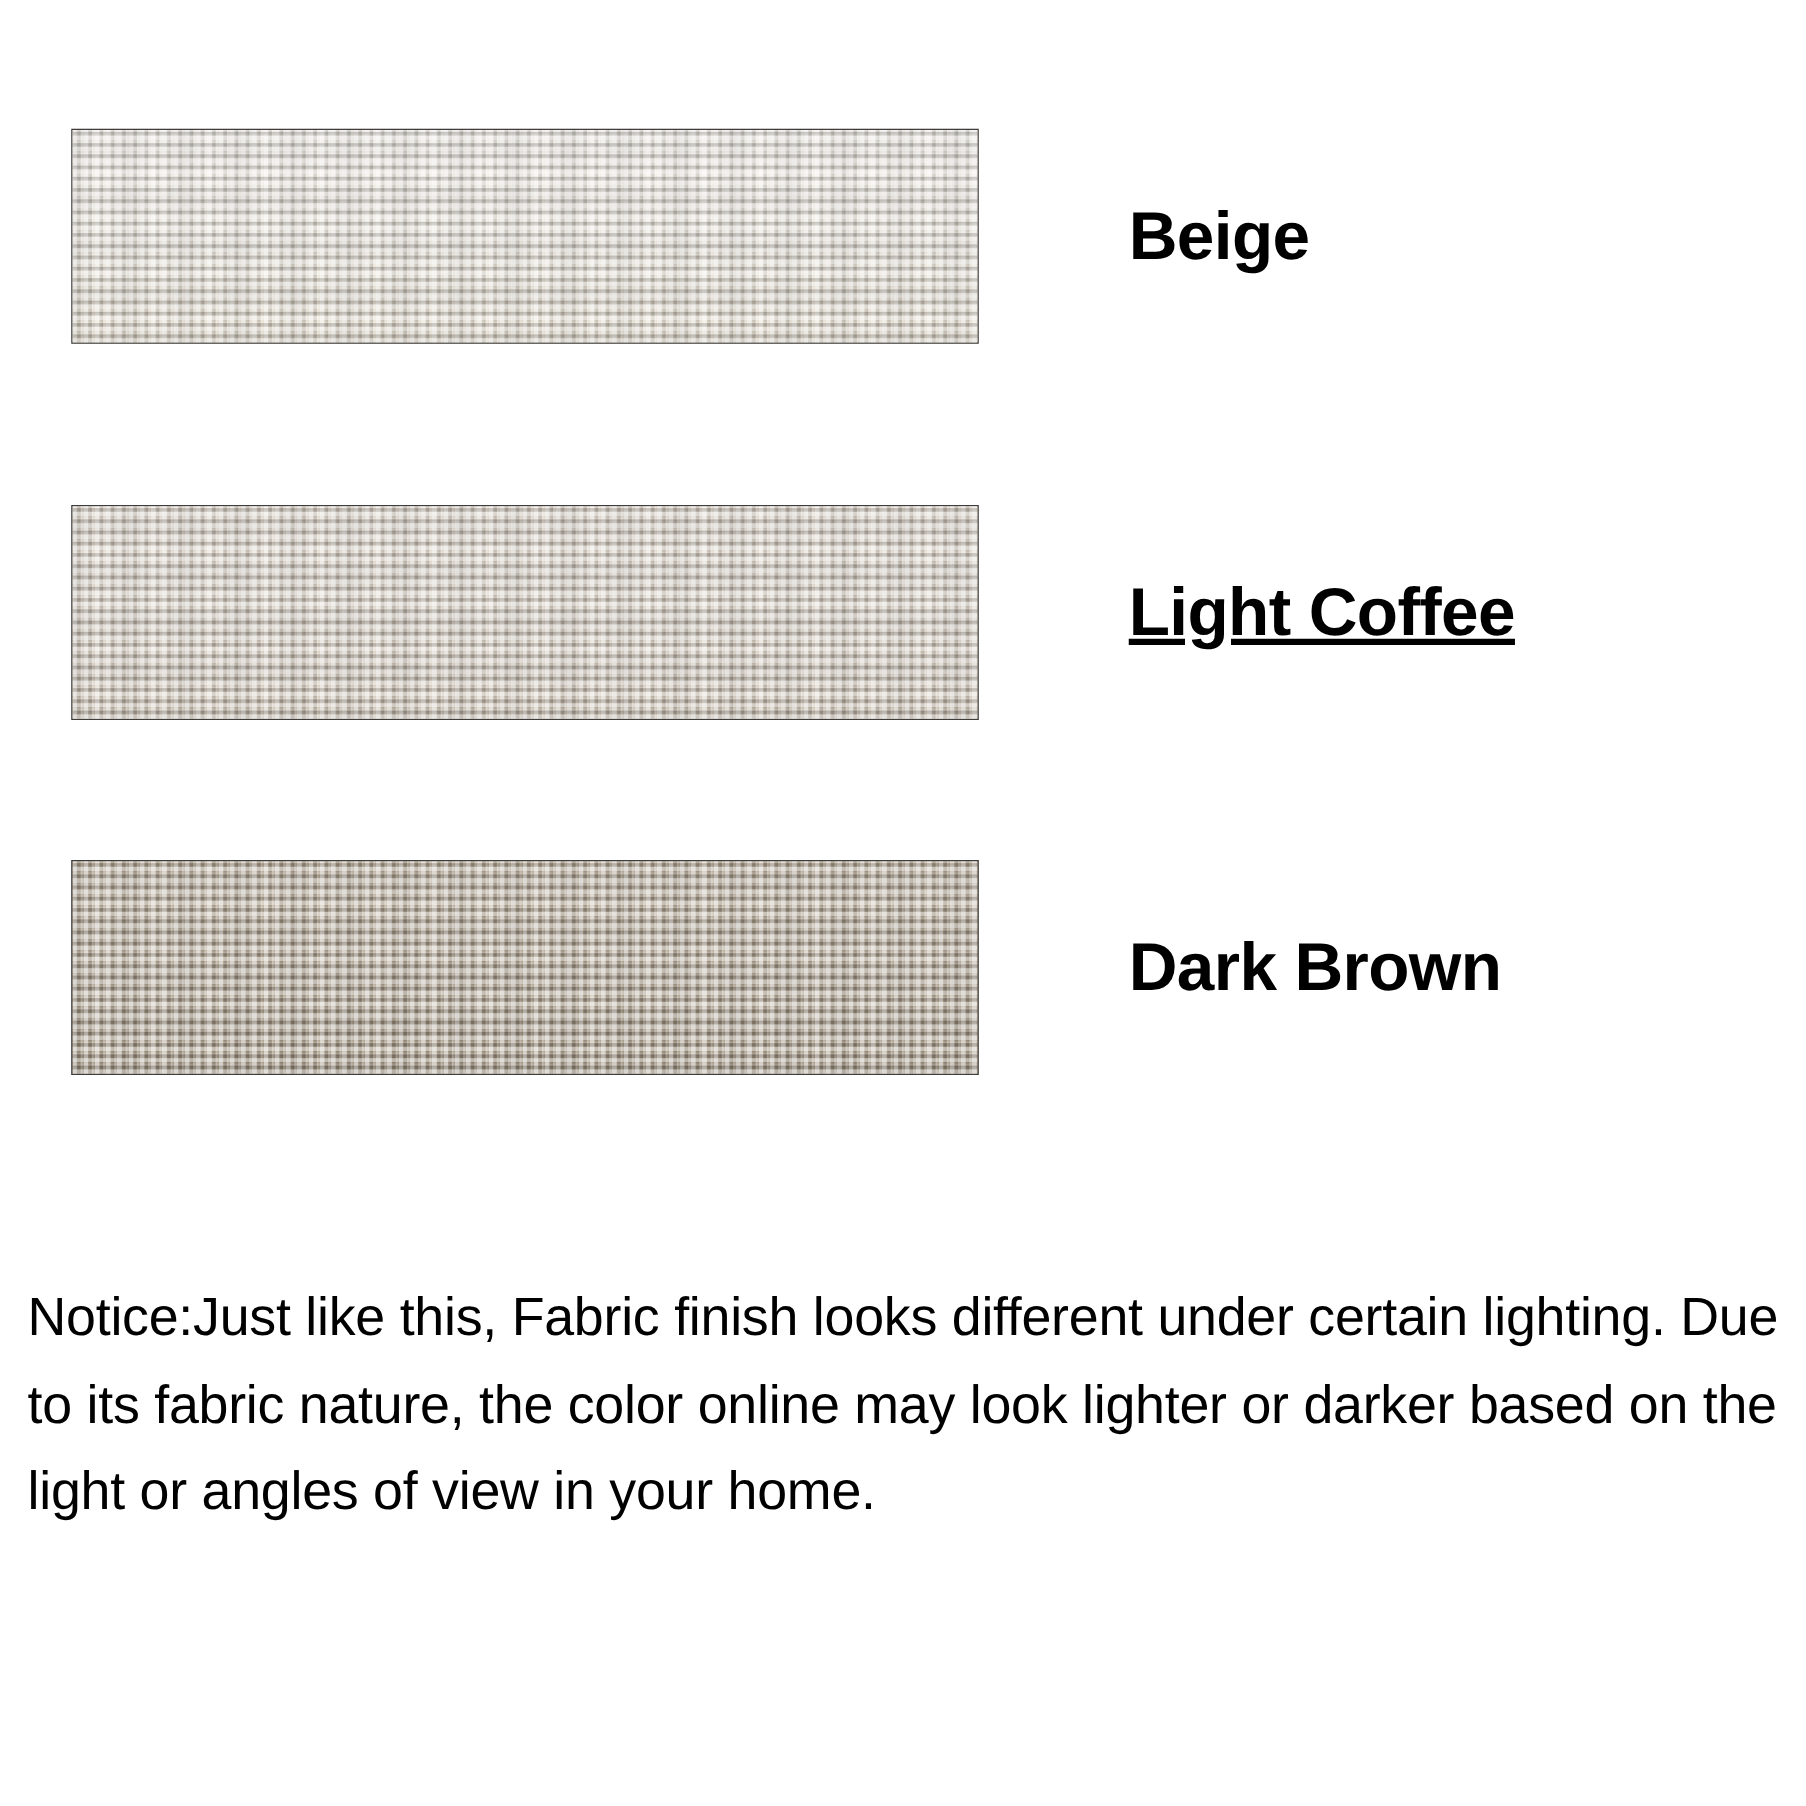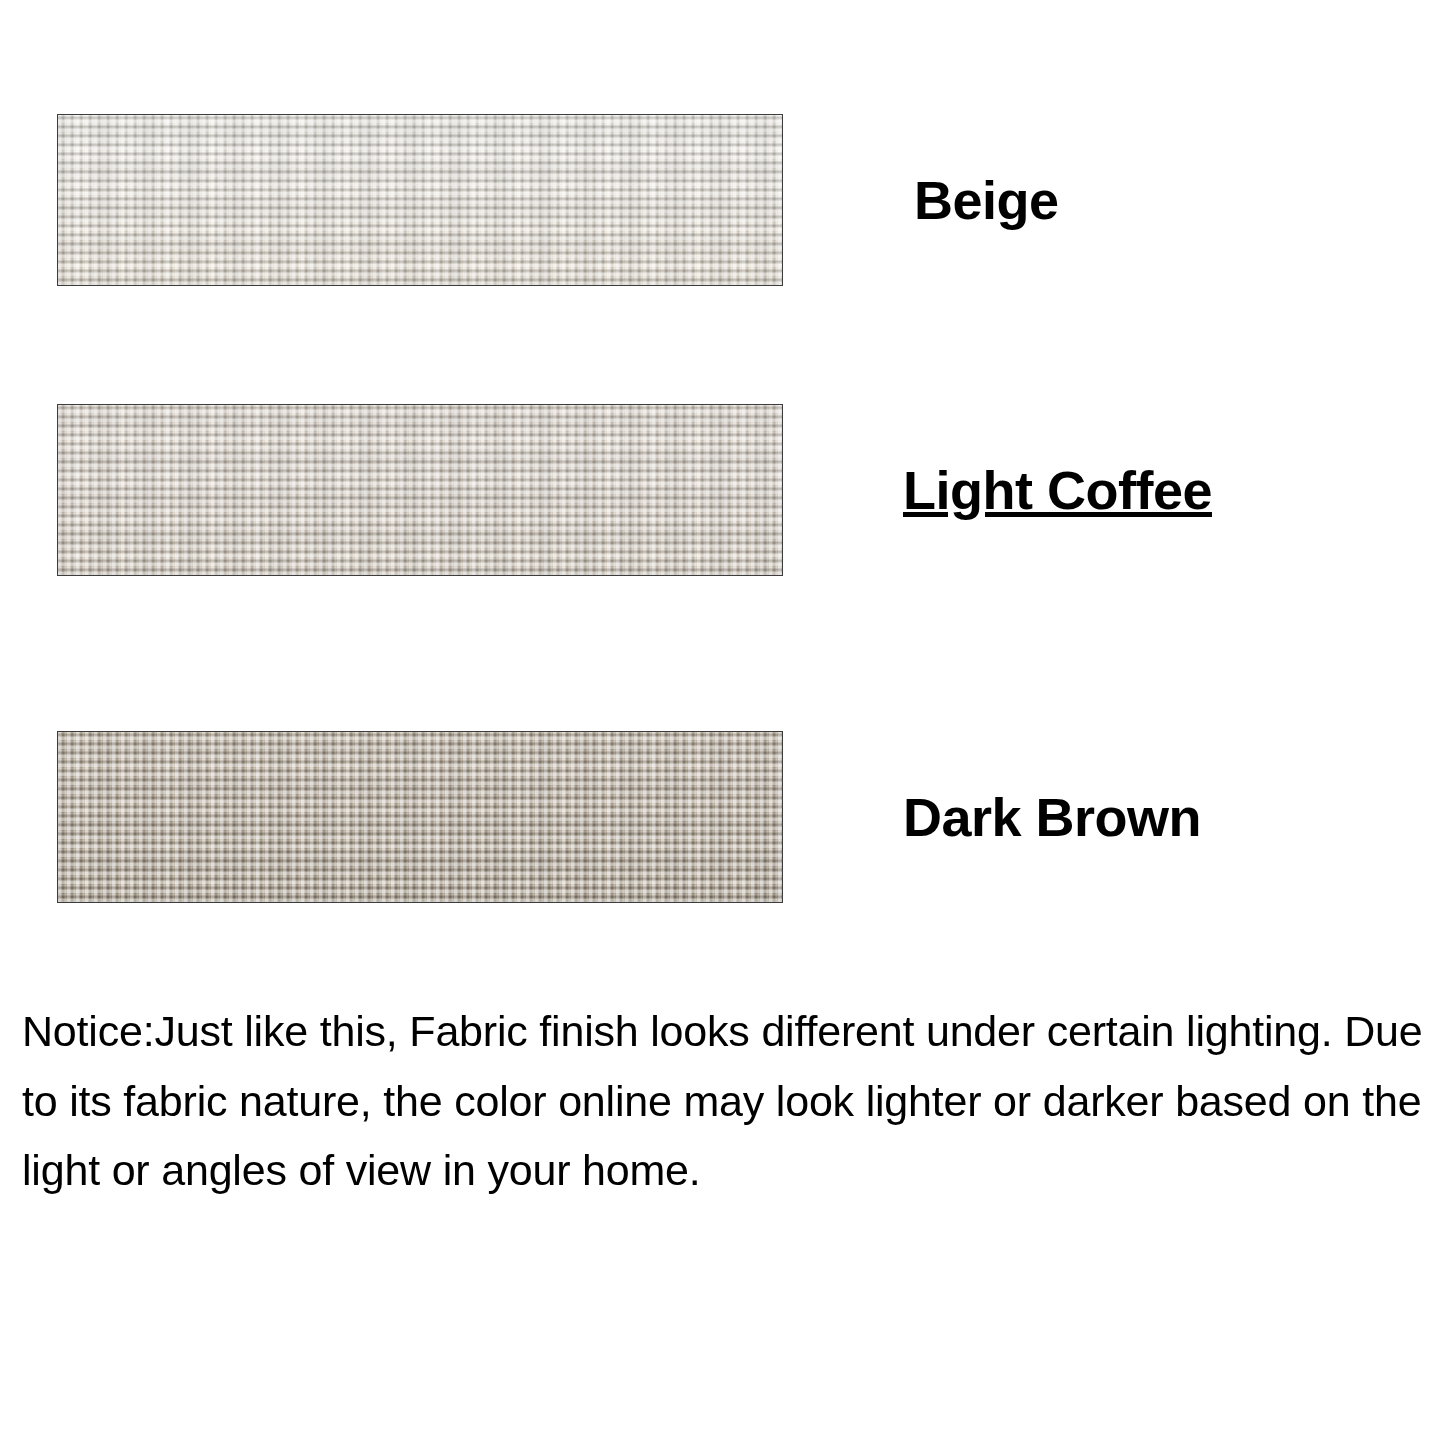--- a/index.html
+++ b/index.html
@@ -25,23 +25,23 @@
 
   .swatch-row {
     position: absolute;
     left: 0;
     width: 1445px;
     height: 180px;
     display: flex;
     align-items: center;
   }
 
-  .swatch-row.row-0 { top: 110px; gap: 11px; }
+  .swatch-row.row-0 { top: 99px; }
   .swatch-row.row-1 { top: 400px; text-decoration: underline; }
-  .swatch-row.row-2 { top: 727px; }
+  .swatch-row.row-2 { top: 684px; }
 
   .swatch-chip {
     position: relative;
     margin-left: 57px;
     width: 726px;
     height: 172px;
     border: 1px solid #3d3d3d;
     box-sizing: border-box;
     overflow: hidden;
   }
@@ -97,21 +97,21 @@
     margin-left: 120px;
     font-size: 54px;
     font-weight: bold;
     letter-spacing: -0.5px;
     white-space: nowrap;
   }
 
   .notice {
     position: absolute;
     left: 22px;
-    top: 997px;
+    top: 1020px;
     width: 1410px;
     font-size: 43px;
     line-height: 1.62;
     letter-spacing: -0.2px;
   }
 </style>
 </head>
 <body style="background: rgb(255, 255, 255); color: rgb(0, 0, 0);">
 
 <div class="swatch-list">

